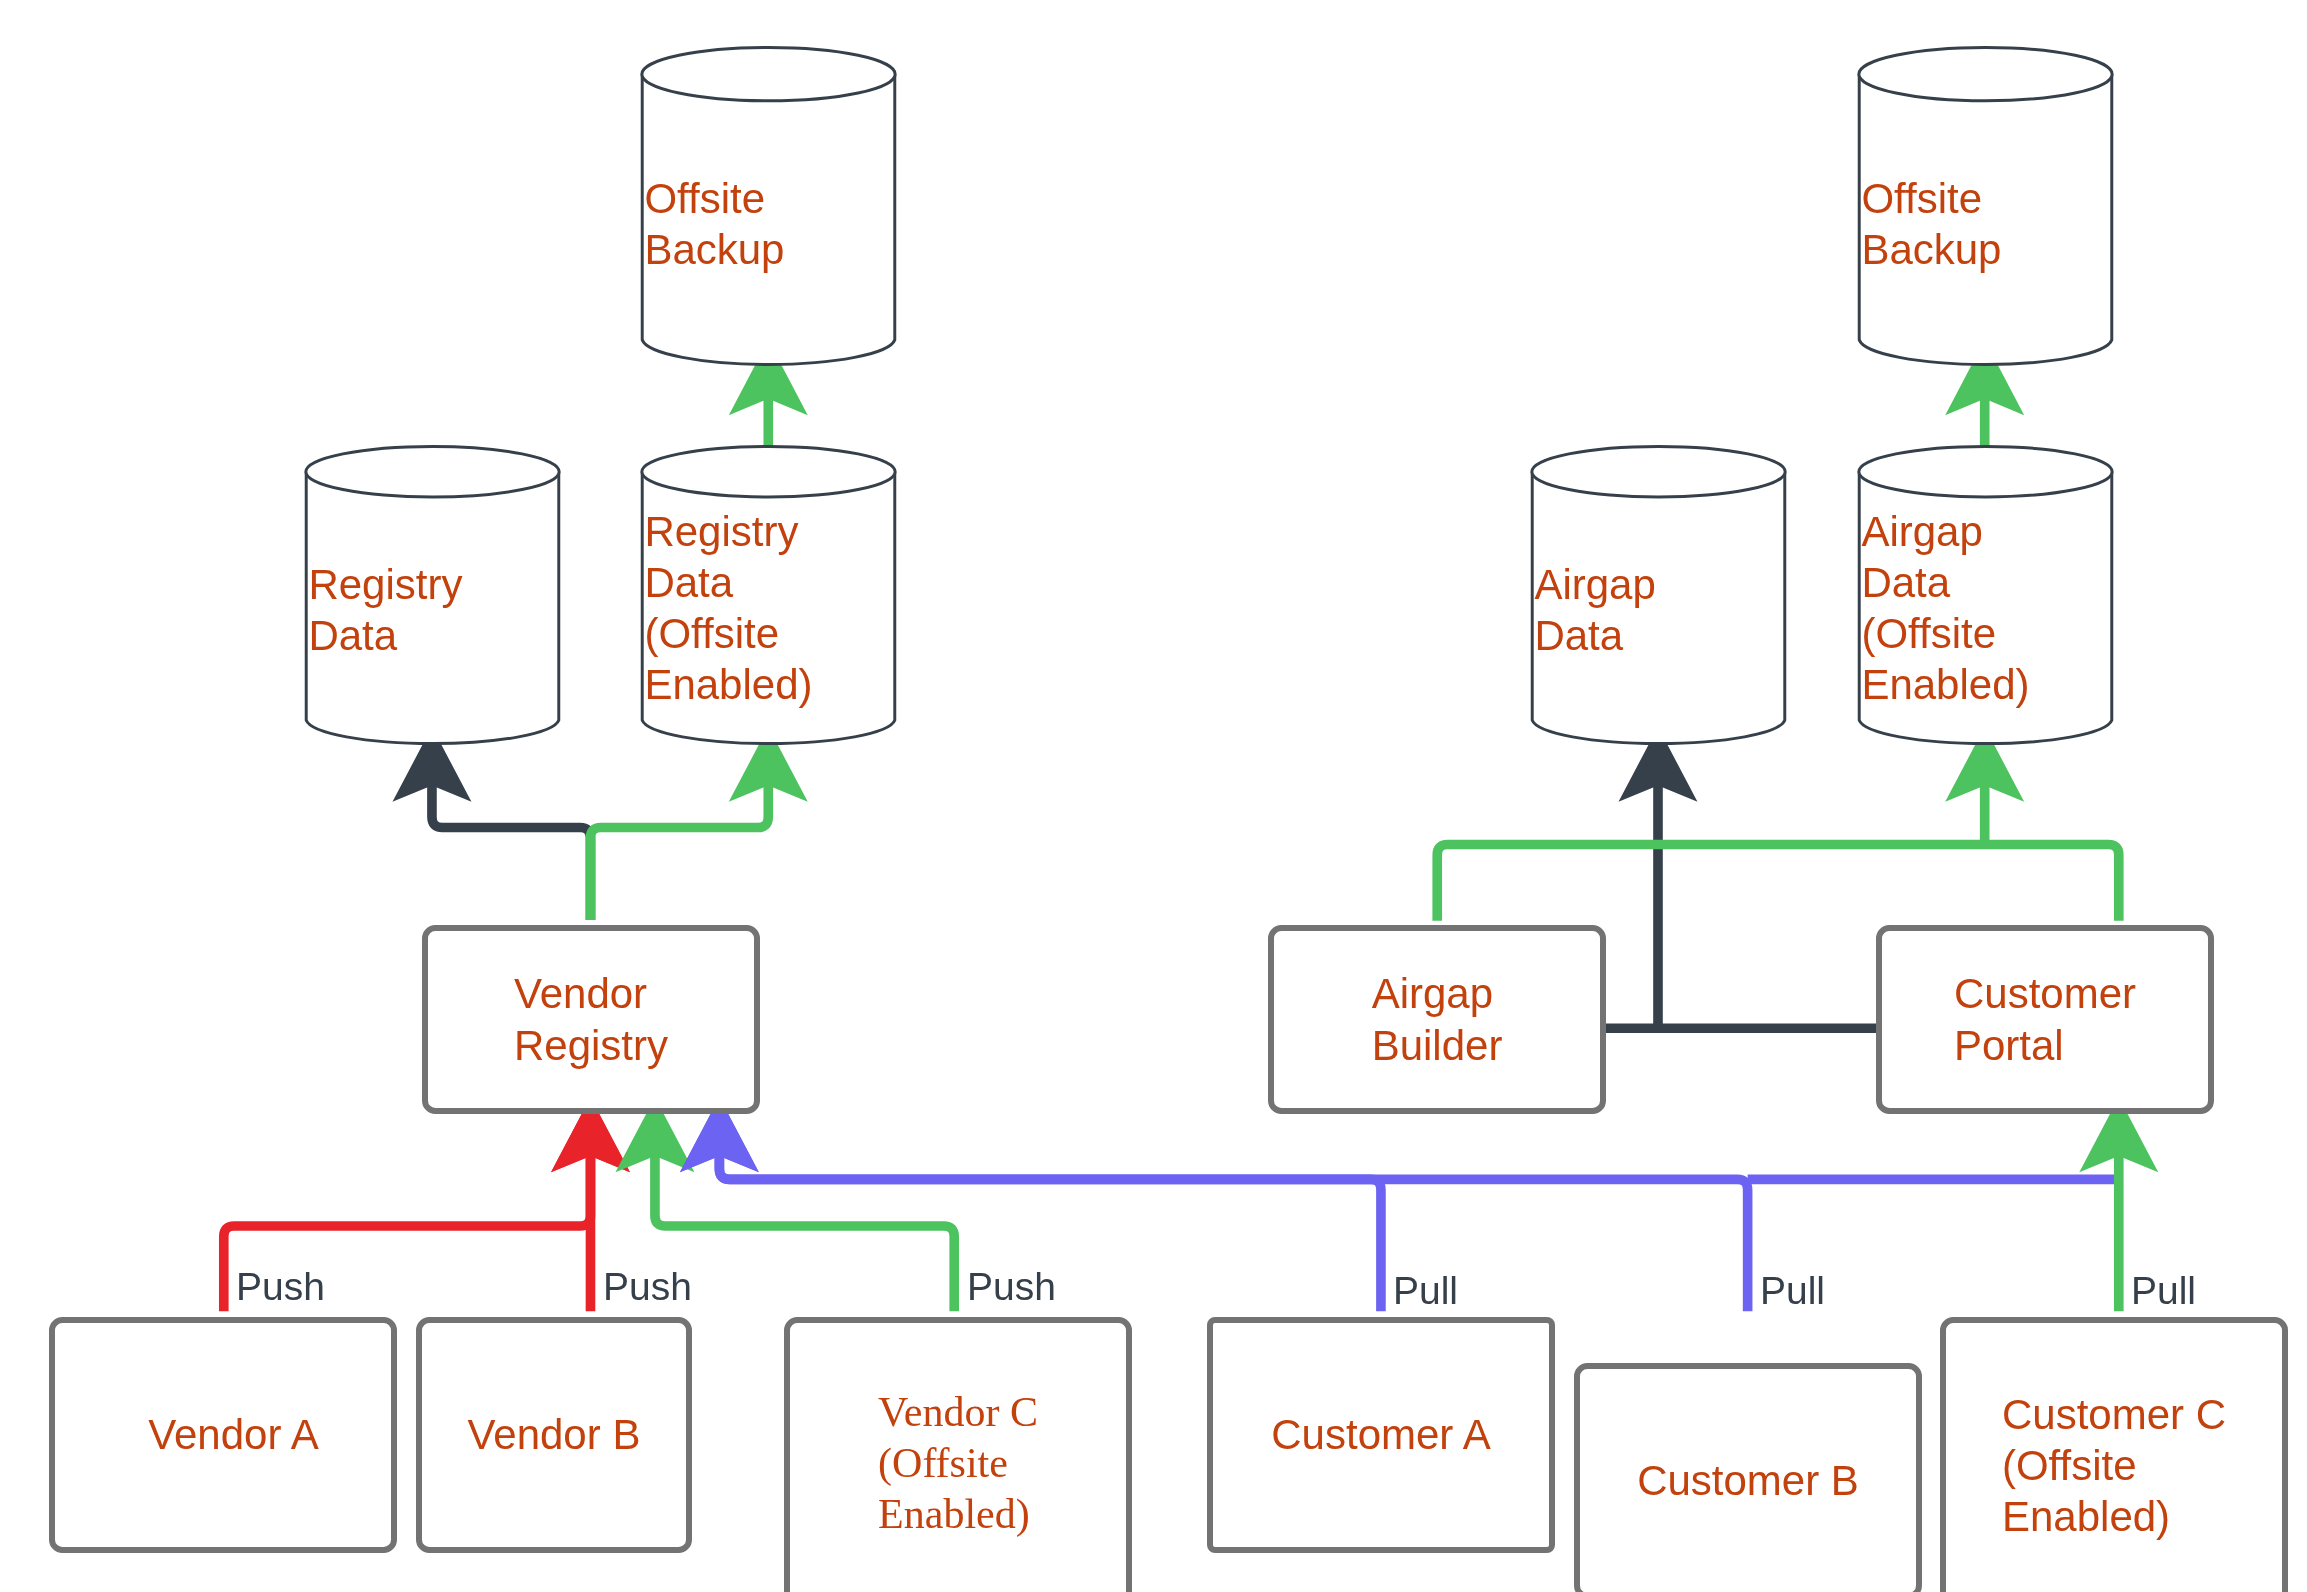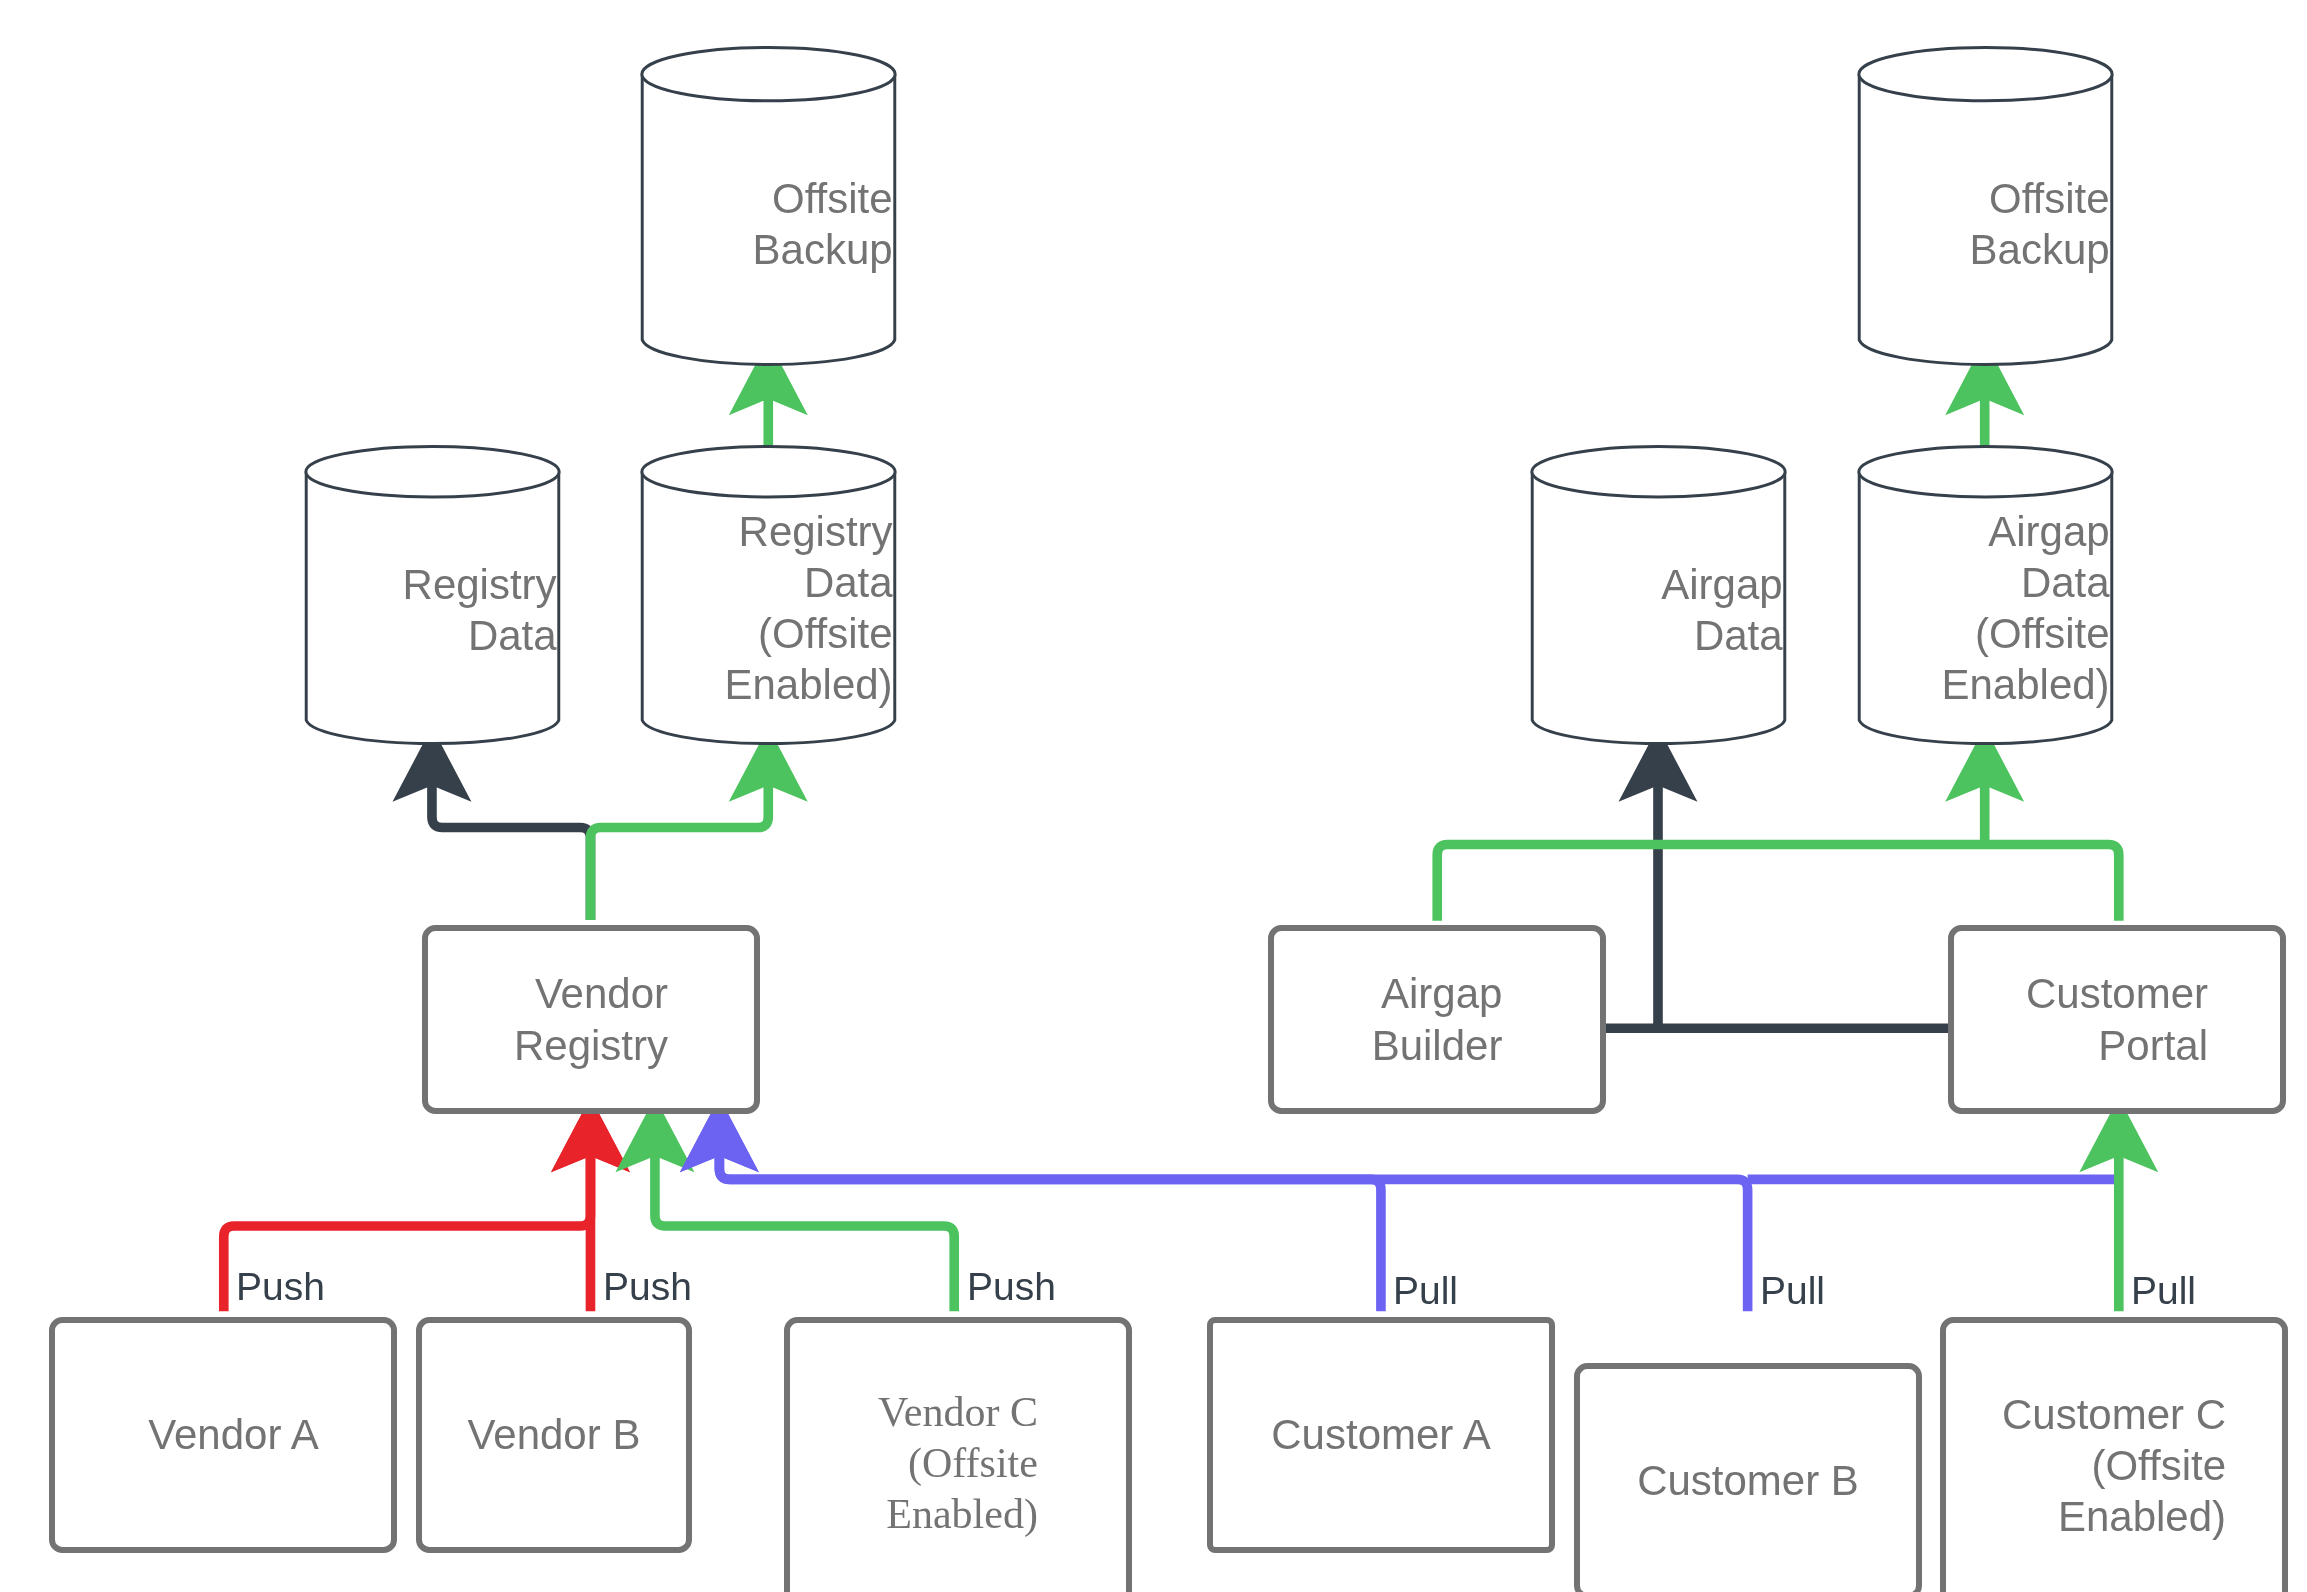--- a/index.html
+++ b/index.html
@@ -1,19 +1,19 @@
 <!DOCTYPE html>
 <html style="font-size:12px"><head>
 <meta charset="utf-8">
 <style>
   html,body{margin:0;padding:0;background:#ffffff;}
   body{width:2307px;height:1592px;font-family:"Liberation Sans",sans-serif;}
   #stage{position:relative;width:2307px;height:1592px;overflow:hidden;background:#fff;}
   #edges{position:absolute;left:0;top:0;width:2307px;height:1592px;}
-  .node{position:absolute;box-sizing:border-box;display:flex;align-items:center;justify-content:center;text-align:right;color:#737373;}
+  .node{position:absolute;box-sizing:border-box;display:flex;align-items:center;justify-content:center;text-align:left;color:#c2410c;}
   .box{border:6px solid #737373;border-radius:13.3px;background:#fff;font-size:42px;line-height:1.22;}
   .cyl{background:transparent;border:none;font-size:42px;line-height:1.22;}
   .cyl .cyl-svg{position:absolute;left:0;top:0;width:100%;height:100%;}
   .cyl .cyl-txt{position:relative;z-index:2;width:100%;padding:0 4.4px;box-sizing:border-box;}
   .edge-label{position:absolute;font-size:39px;color:#36404B;white-space:nowrap;z-index:5;}
 </style>
 </head>
 <body>
 
 <div id="stage">
@@ -143,21 +143,21 @@
 Data
 (Offsite
 Enabled)</div>
   </div>
 
   <div class="node box" style="left:1268px;top:925px;width:338px;height:189px;">
     <span style="white-space:pre-line;">Airgap
 Builder</span>
   </div>
 
-  <div class="node box" style="left:1948px;top:925px;width:338px;height:189px;">
+  <div class="node box" style="left:1876px;top:925px;width:338px;height:189px;">
     <span style="white-space:pre-line;">Customer
 Portal</span>
   </div>
 
   <div class="node box" style="left:1207px;top:1317px;width:348px;height:236px;border-radius:8px;">
     <span style="white-space:pre-line;">Customer A</span>
   </div>
 
   <div class="node box" style="left:1574px;top:1317px;width:348px;height:236px;margin-top:46px;">
     <span style="white-space:pre-line;">Customer B</span>

